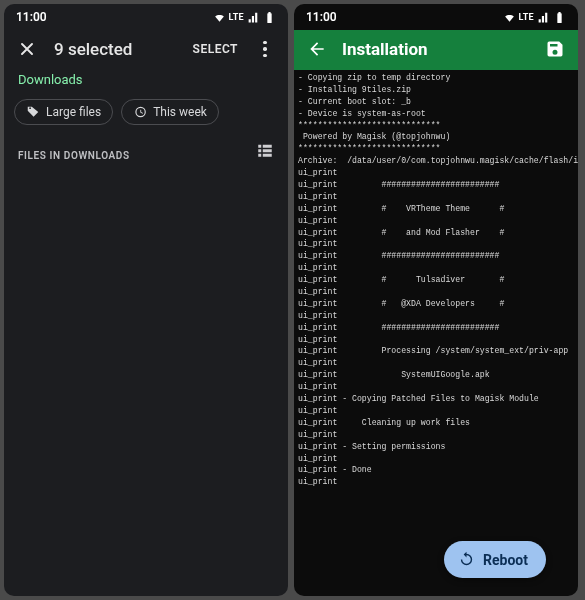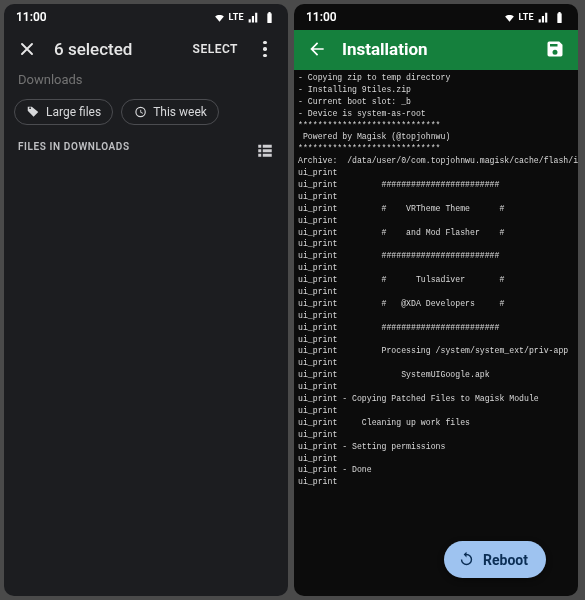--- a/index.html
+++ b/index.html
@@ -37,32 +37,32 @@
   .appbar-l {
     display:flex; align-items:center; gap:16px; padding:8px 12px; color:#e6e6e6;
   }
   .appbar-l .title { flex:1; font-size:17px; font-weight:500; }
   .select-btn { font-size:12px; font-weight:600; letter-spacing:0.5px; color:#e6e6e6; }
   .icon-btn { display:inline-flex; align-items:center; justify-content:center; width:22px; height:22px; }
   .icon-btn svg { width:20px; height:20px; fill:#e6e6e6; }
   .dots { display:flex; flex-direction:column; gap:3px; align-items:center; justify-content:center; }
   .dots span { width:3.5px; height:3.5px; border-radius:50%; background:#e6e6e6; }
 
-  .breadcrumb { padding:4px 14px 12px; color:#737373; font-size:13px; }
+  .breadcrumb { padding:4px 14px 12px; color:#86efac; font-size:13px; }
 
   .chips { display:flex; gap:8px; padding:0 10px 12px; }
   .chip {
     display:flex; align-items:center; gap:6px;
     border:1px solid #4b4c50; border-radius:18px;
     padding:5px 11px; color:#d7d8da; font-size:12px;
   }
   .chip svg { width:14px; height:14px; fill:#d7d8da; }
 
   .section-head {
-    display:flex; align-items:flex-start; justify-content:space-between;
+    display:flex; align-items:flex-end; justify-content:space-between;
     padding:4px 14px 10px; color:#bfc0c3; font-size:10px; letter-spacing:0.6px; font-weight:600;
   }
   .section-head svg { width:18px; height:18px; fill:#cfcfd2; }
 
   .file-grid { padding:0 12px; }
   .file-card {
     width:128px; border:1.5px solid #8ab4f8; border-radius:10px;
     background:#2a2b2f; padding:8px 8px 10px; position:relative;
   }
   .card-top { display:flex; justify-content:flex-end; }
@@ -126,21 +126,21 @@
         </svg>
     </div>
   </div>
 
   <div class="appbar-l">
     <span class="icon-btn">
       <svg viewBox="0 0 24 24">
           <path d="M18 6L6 18M6 6l12 12" stroke="#e6e6e6" stroke-width="2.3" fill="none" stroke-linecap="round"></path>
         </svg>
     </span>
-    <span class="title">6 selected</span>
+    <span class="title">9 selected</span>
     <span class="select-btn">SELECT</span>
     <span class="icon-btn dots">
       <span></span>
         <span></span>
         <span></span>
     </span>
   </div>
 
   <div class="breadcrumb">Downloads</div>
 

